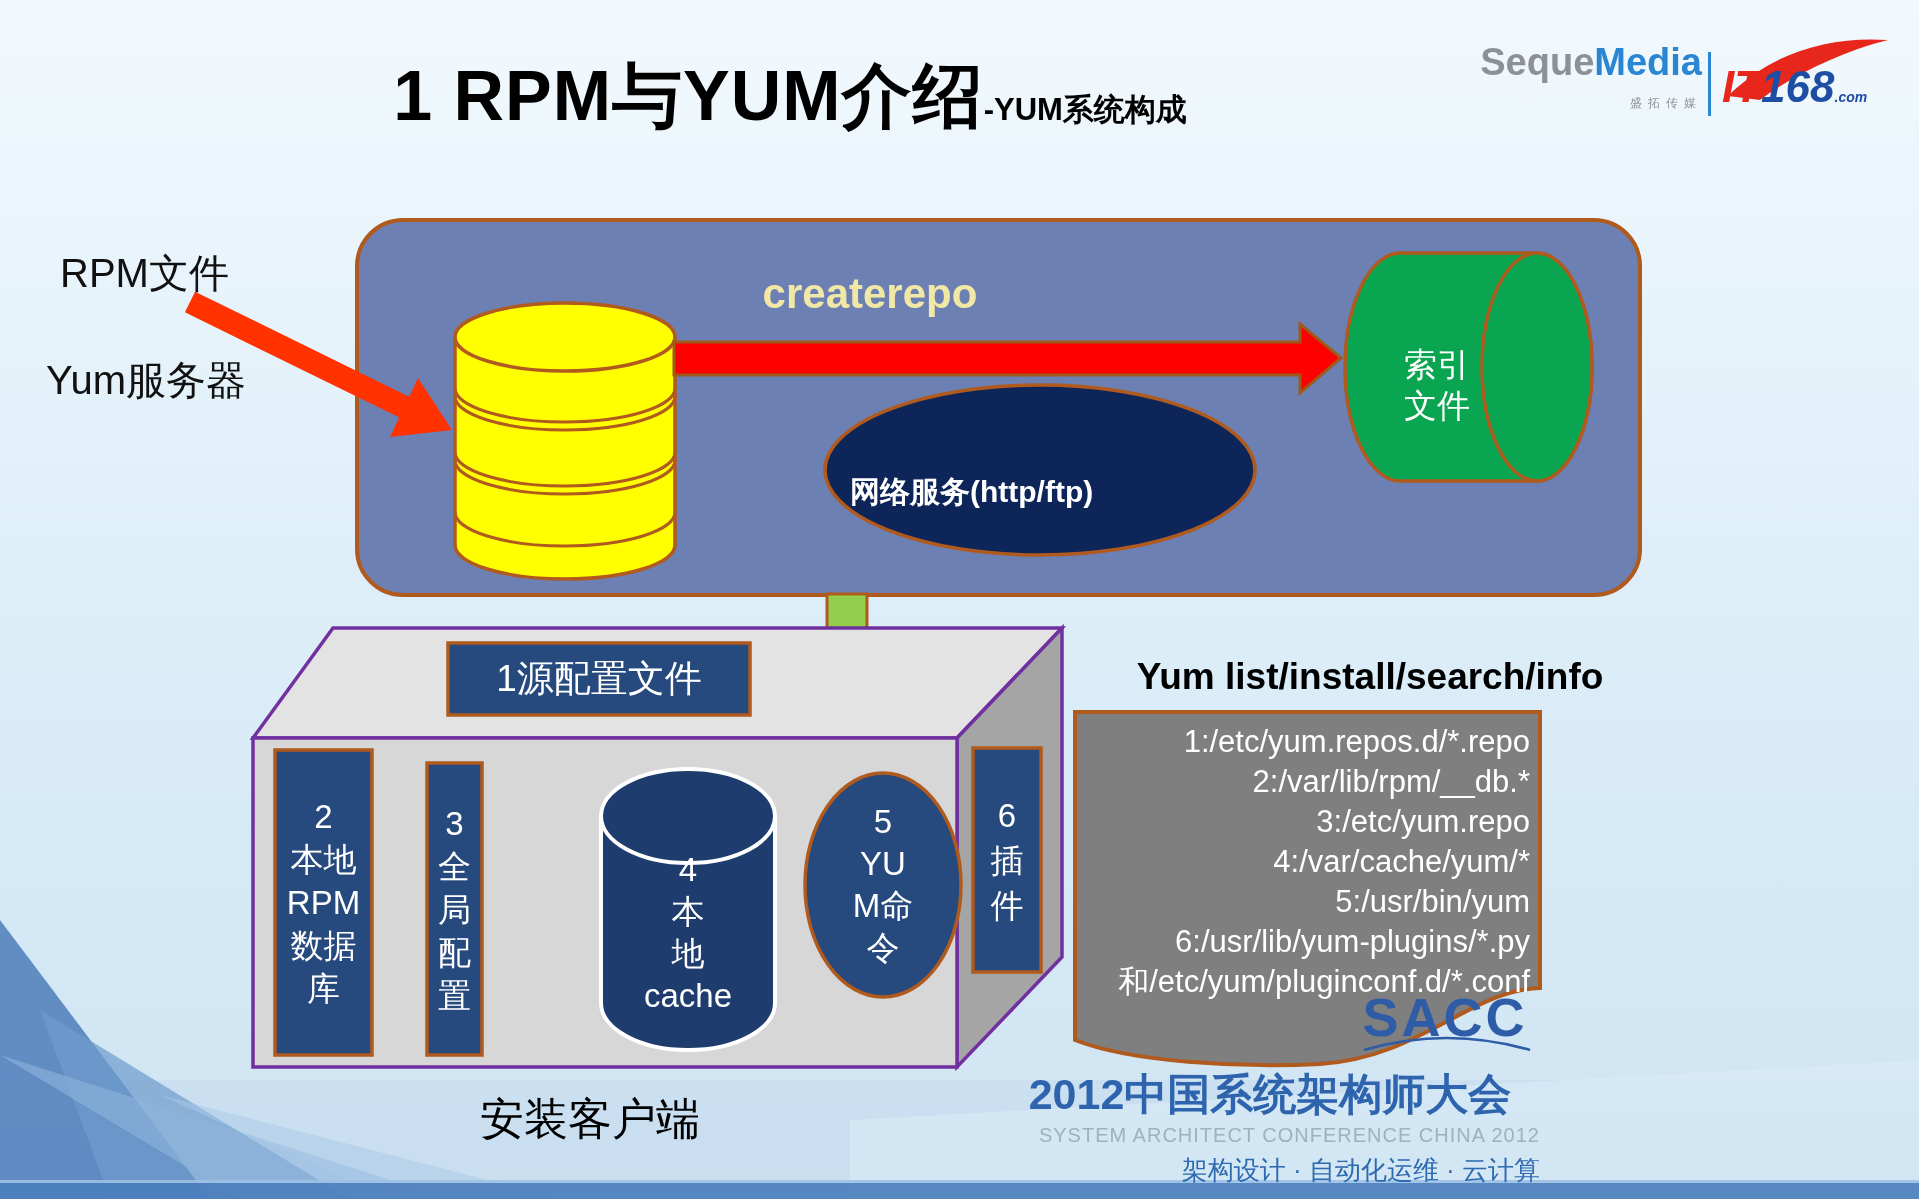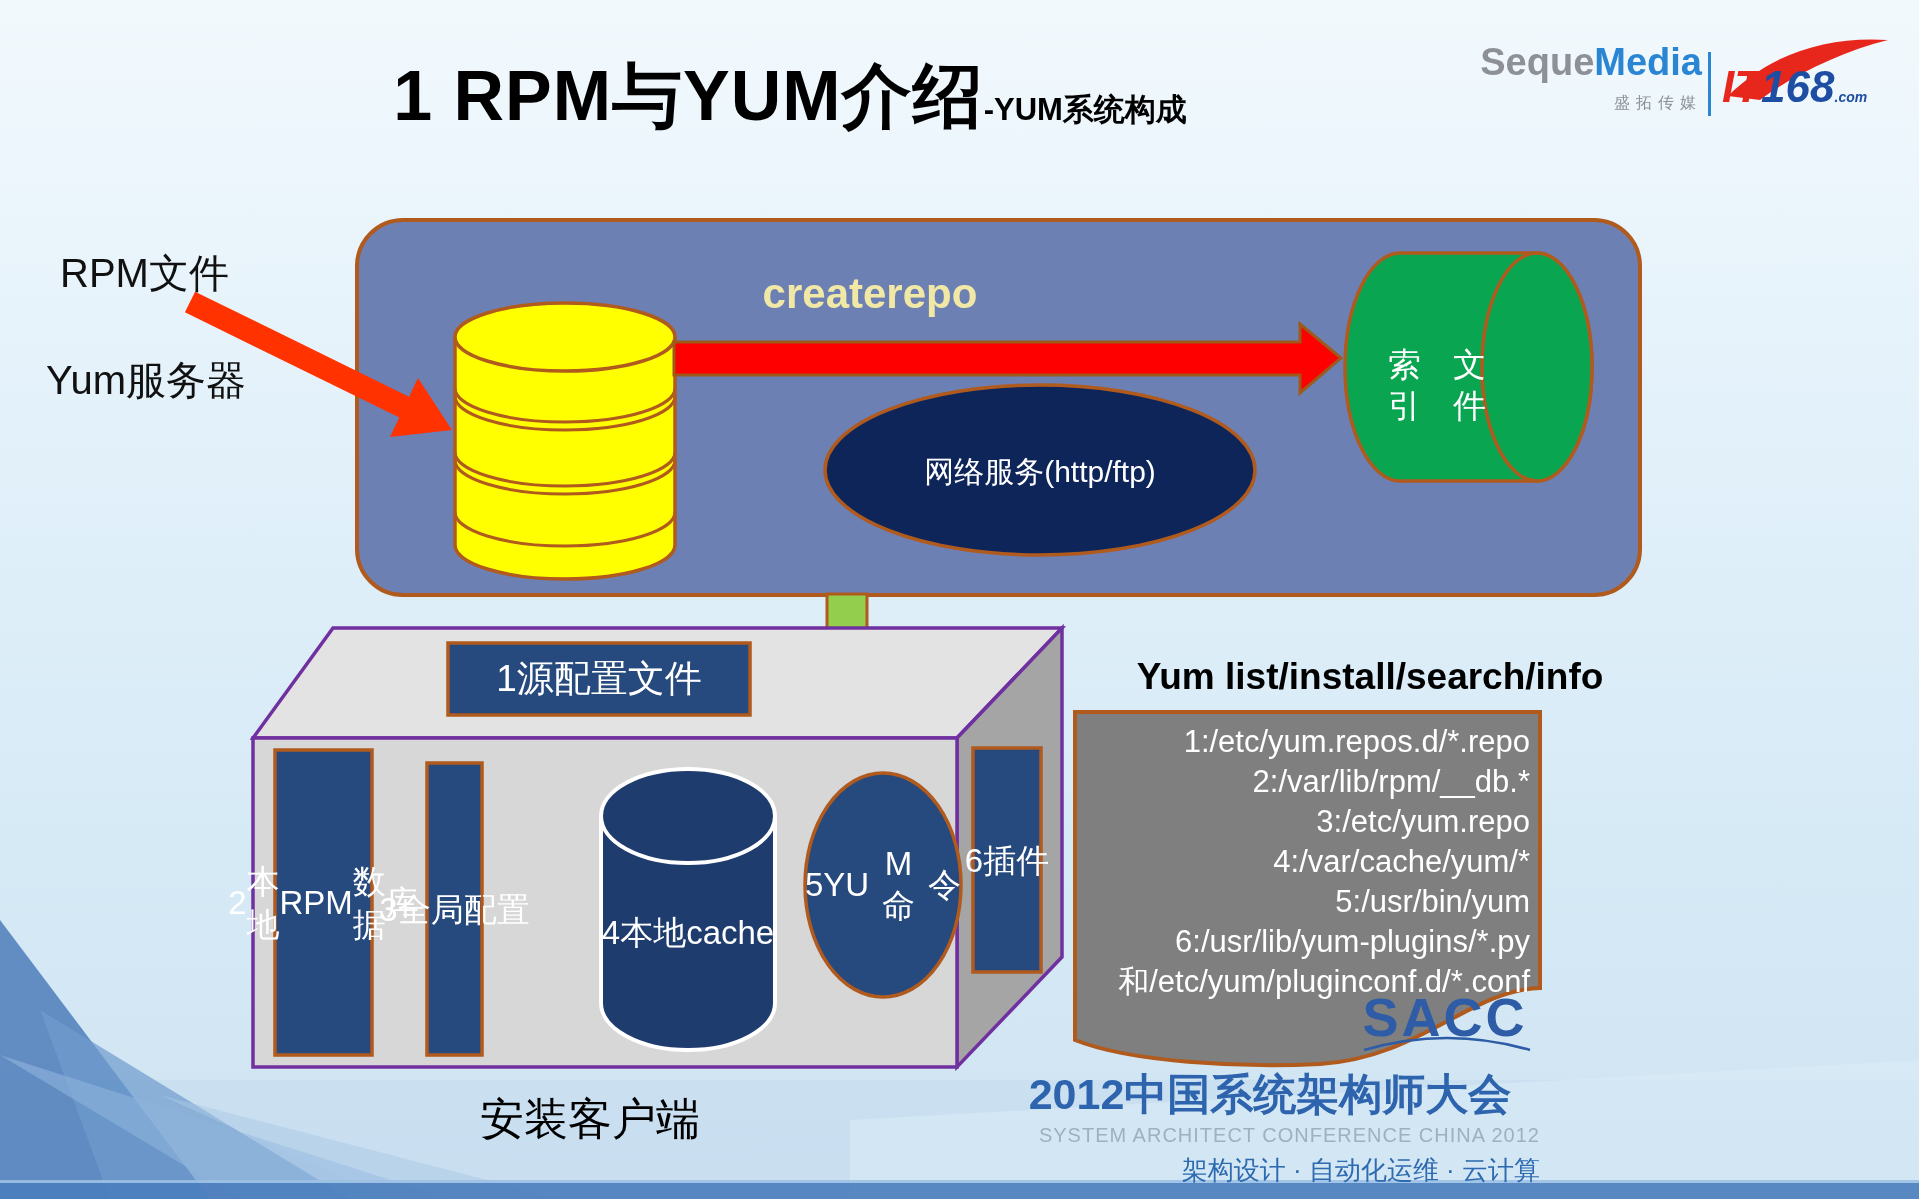--- a/index.html
+++ b/index.html
@@ -7,41 +7,41 @@
          font-family:"Liberation Sans","DejaVu Sans",sans-serif;
          background:linear-gradient(180deg,#f2f9fd 0%,#e3f1fa 35%,#d6eaf6 70%,#cfe3f2 100%);}
   .abs{position:absolute;}
   svg.layer{position:absolute;left:0;top:0;z-index:1;}
   .txt{z-index:2;}
   .title-wrap{left:330px;top:50px;width:920px;display:flex;align-items:baseline;justify-content:center;color:#000;text-align:right;}
   .title-main{font-size:70px;font-weight:bold;letter-spacing:1px;}
   .title-sub{font-size:31px;font-weight:bold;}
   .side-label{font-size:40px;color:#111;}
   .createrepo{left:700px;top:270px;width:340px;text-align:center;font-size:42px;font-weight:bold;color:#f1e8a6;}
-  .net-label{left:850px;top:452px;width:380px;text-align:center;font-size:30px;color:#fff;}
-  .vlines{display:flex;align-items:center;justify-content:center;color:#fff;text-align:center;}
+  .net-label{left:850px;top:472px;width:380px;font-size:30px;color:#fff;font-weight:bold;}
+  .vlines{display:flex;flex-direction:column;align-items:center;justify-content:center;color:#fff;text-align:center;}
   .vlines span{display:block;}
   .idx{left:1372px;top:330px;width:130px;height:110px;font-size:33px;line-height:41px;}
   .item1{left:448px;top:643px;width:302px;height:72px;font-size:37px;}
   .item2{left:275px;top:750px;width:97px;height:305px;font-size:33px;line-height:43px;}
   .item3{left:427px;top:763px;width:55px;height:292px;font-size:33px;line-height:43px;}
   .item4{left:601px;top:820px;width:174px;height:226px;font-size:33px;line-height:42px;}
   .item5{left:805px;top:773px;width:156px;height:224px;font-size:33px;line-height:42px;}
   .item6{left:973px;top:748px;width:68px;height:224px;font-size:33px;line-height:45px;}
   .install{left:465px;top:1090px;width:250px;text-align:center;font-size:44px;color:#000;}
   .yumcmd-title{left:1080px;top:636px;width:580px;text-align:center;font-size:37px;font-weight:bold;color:#000;margin-top:20px;}
   .filelist{left:1100px;top:722px;width:430px;color:#fff;font-size:31px;line-height:40px;text-align:right;}
   .sacc{left:1360px;top:986px;width:170px;text-align:center;font-size:54px;font-weight:bold;color:#2e5ca6;letter-spacing:3px;}
   .conf-cn{left:1000px;top:1066px;width:540px;text-align:center;font-size:43px;font-weight:bold;color:#2d64ad;}
   .conf-en{left:1000px;top:1124px;width:540px;text-align:right;font-size:20px;color:#9fb0bf;letter-spacing:1px;}
   .tagline{left:1000px;top:1153px;width:540px;text-align:right;font-size:26px;color:#2d6ab0;}
   .seq-wrap{left:1380px;top:42px;width:322px;text-align:right;line-height:40px;}
   .seq-a{font-size:38px;color:#8d9197;font-weight:bold;}
   .seq-b{font-size:38px;color:#2a86d2;font-weight:bold;}
-  .seq-cn{font-size:16px;color:#8d9197;letter-spacing:6px;line-height:26px;font-family:Liberation Serif, serif;}
+  .seq-cn{font-size:12px;color:#8d9197;letter-spacing:6px;line-height:26px;font-family:Liberation Serif, serif;}
   .divider{left:1708px;top:52px;width:3px;height:64px;background:#2a86d2;}
   .it-wrap{left:1722px;top:62px;width:200px;font-style:italic;font-weight:bold;white-space:nowrap;}
   .it-a{font-size:44px;color:#e8271c;}
   .it-b{font-size:44px;color:#1d4ea3;}
   .it-c{font-size:14px;color:#1d4ea3;}
 </style>
 </head>
 <body>
 
 <div class="stage">

